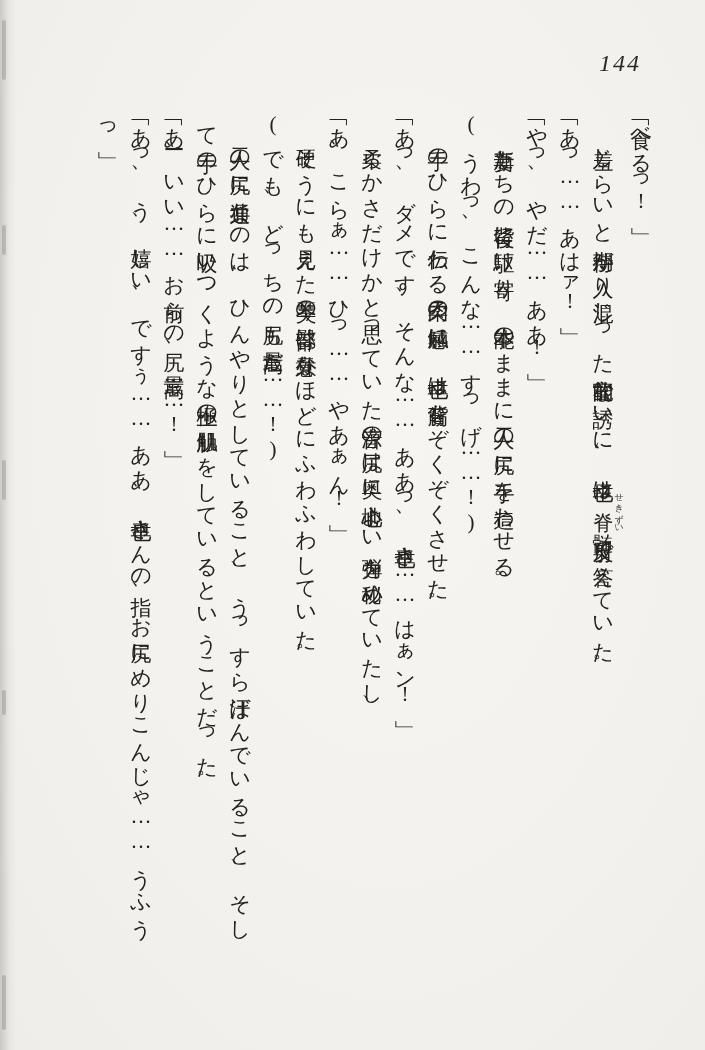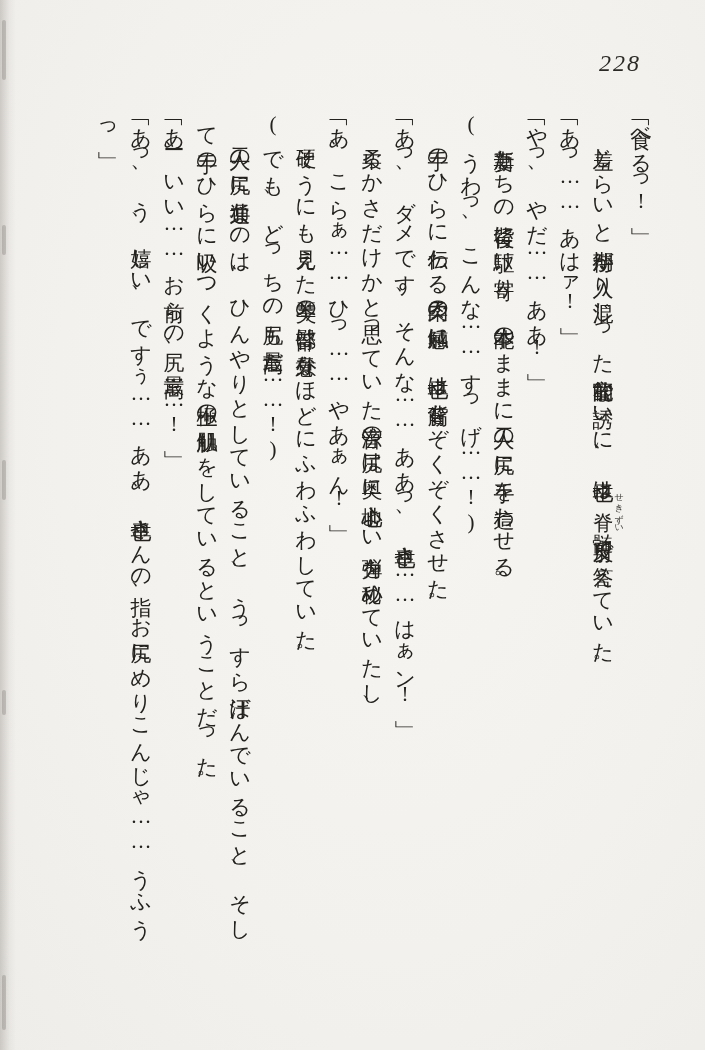--- a/index.html
+++ b/index.html
@@ -78,21 +78,21 @@
 <body>
 
 <div class="page">
   <div class="edge-shadow"></div>
   <div class="edge-mark m1"></div>
   <div class="edge-mark m2"></div>
   <div class="edge-mark m3"></div>
   <div class="edge-mark m4"></div>
   <div class="edge-mark m5"></div>
 
-  <div class="page-number">228</div>
+  <div class="page-number">144</div>
 
   <div class="text-area" id="text-area">
       <p class="para dialogue">「食べるっ!」</p>
       <p class="para narration">羞じらいと期待が入り混じった官能的な誘いに、幸也は<ruby>脊髄<rt>せきずい</rt></ruby>反射で答えていた。</p>
       <p class="para dialogue">「あっ……あはァ!」</p>
       <p class="para dialogue">「やっ、やだ……ああ!」</p>
       <p class="para narration">新妻たちの背後に駆け寄り、本能のままに二人の尻に手を這わせる。</p>
       <p class="para thought">(うわっ、こんな……すっげ……!)</p>
       <p class="para narration">手のひらに伝わる柔肉の感触に、幸也は背筋をぞくぞくさせた。</p>
       <p class="para dialogue">「あっ、ダメです、そんな……ああっ、幸也さ……はぁン!」</p>

